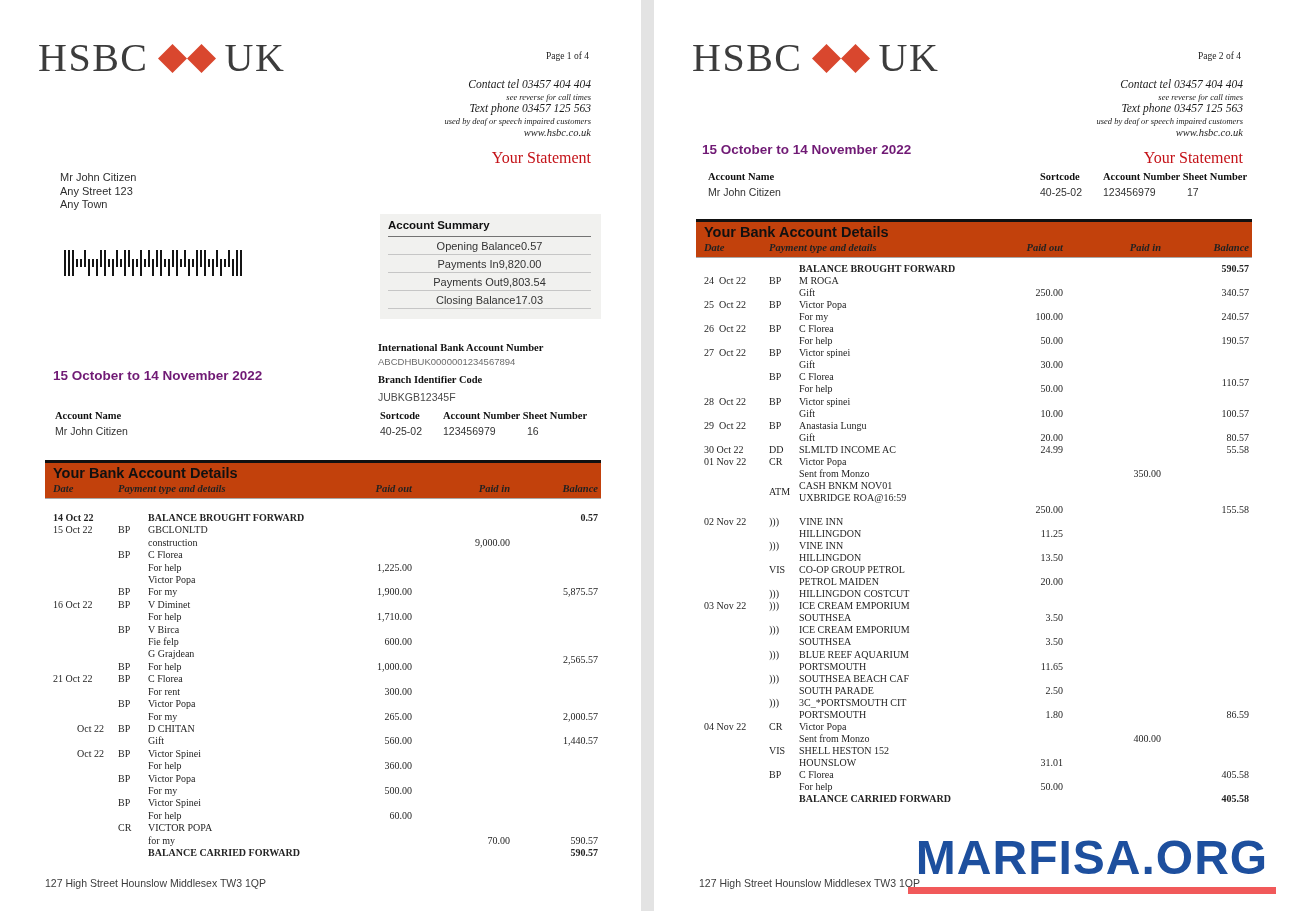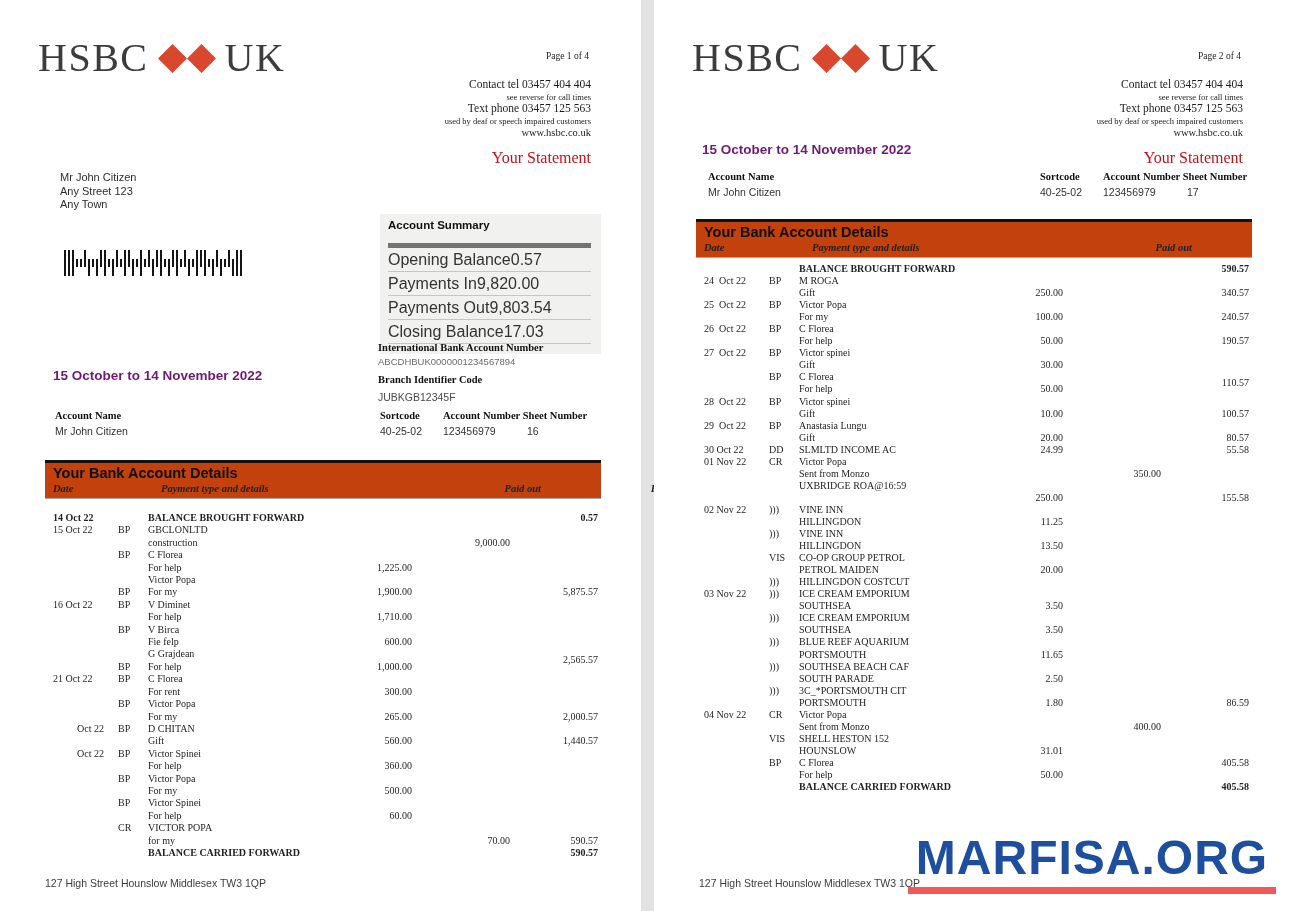--- a/index.html
+++ b/index.html
@@ -10,41 +10,41 @@
   #page-1{left:0;width:641px;}
   #page-2{left:654px;width:639px;}
 
   
   .logo{position:absolute;top:26px;left:38px;display:flex;align-items:center;gap:9px;
         font-family:"Liberation Serif",serif;font-size:40px;letter-spacing:1.5px;color:#3c3c3c;}
   .logo svg{display:block;margin-top:2px;}
 
   .page-label{position:absolute;top:43px;right:52px;font-size:9.5px;color:#1c1c1c;}
 
-  .contact{position:absolute;top:70px;right:50px;text-align:right;color:#1c1c1c;}
+  .contact{position:absolute;top:70px;right:50px;text-align:right;color:#1c1c1c;font-style:italic;}
   .contact .lg{font-size:11.5px;line-height:13.5px;}
   .contact .sm{font-size:8.5px;line-height:10.5px;}
   .contact .md{font-size:10.5px;line-height:13px;}
 
   .your-statement{position:absolute;top:141px;right:50px;font-size:16px;}
 
   
   .address{position:absolute;left:60px;top:163px;font-family:"Liberation Sans",sans-serif;
            font-size:11px;line-height:13.5px;color:#2e2e2e;}
   .barcode{position:absolute;left:64px;top:242px;height:26px;display:flex;}
   .barcode i{display:block;width:2px;margin-right:2px;background:#151515;}
   .bar-t{height:8px;align-self:center;}
   .bar-a{height:17px;align-self:flex-start;}
   .bar-d{height:17px;align-self:flex-end;}
   .bar-f{height:26px;}
 
   .summary{position:absolute;left:380px;top:206px;width:221px;background:#f1f1ef;
            font-family:"Liberation Sans",sans-serif;box-sizing:border-box;padding:5px 10px 10px 8px;}
-  .summary-title{font-weight:bold;font-size:11.5px;color:#111;border-bottom:5px solid #737373;padding-bottom:12px;}
-  .summary-row{display:flex;justify-content:flex-start;font-size:16px;color:#333;
+  .summary-title{font-weight:bold;font-size:11.5px;color:#111;border-bottom:1px solid #737373;padding-bottom:5px;}
+  .summary-row{display:flex;justify-content:center;font-size:11px;color:#333;
                padding:2.5px 0;border-bottom:1px solid #c6c6c6;}
 
   .iban-block{position:absolute;left:378px;top:334px;}
   .block-label{font-weight:bold;font-size:10.5px;color:#111;}
   .iban-val{font-family:"Liberation Sans",sans-serif;font-size:9.5px;color:#6b6b6b;margin:3px 0 7px;}
   .bic-val{font-family:"Liberation Sans",sans-serif;font-size:10.5px;color:#4a4a4a;margin-top:6px;}
 
   .period{position:absolute;font-family:"Liberation Sans",sans-serif;font-weight:bold;
           font-size:13.5px;color:#701a75;}
   #page-1 .period{left:53px;top:360px;}
@@ -67,21 +67,21 @@
 
   
   .txn-table{position:absolute;width:556px;}
   #page-1 .txn-table{left:45px;top:452px;}
   #page-2 .txn-table{left:42px;top:211px;}
   .txn-head{background:#c2410c;border-top:3px solid #111;border-bottom:1px solid #a8a8a8;
             padding:2px 0 2px;}
   .txn-title{font-family:"Liberation Sans",sans-serif;font-weight:bold;font-size:14.5px;
              color:#111;padding-left:8px;line-height:17px;}
   .grid{display:grid;grid-template-columns:64px 30px 190px 85px 98px 88px;}
-  .txn-cols{font-weight:bold;font-style:italic;font-size:10.5px;padding:1px 0 2px;gap:43px;}
+  .txn-cols{font-weight:bold;font-style:italic;font-size:10.5px;padding:1px 0 2px;}
   .txn-cols .c-type{grid-column:2/4;}
   .c-date{white-space:pre;padding-left:8px;}
   .c-type{padding-left:9px;}
   .c-det{padding-left:9px;white-space:nowrap;}
   .c-out,.c-in,.c-bal{text-align:right;padding-right:2px;}
   .txn-rows{padding-top:13px;}
   #page-2 .txn-rows{padding-top:5px;}
   .txn-row{font-size:10px;line-height:12.4px;color:#242424;}
   #page-2 .txn-row{line-height:12.05px;}
   .txn-row.bold{font-weight:bold;}
@@ -652,20 +652,28 @@
             <span class="c-bal"></span>
           </div>
           <div class="grid txn-row">
             <span class="c-date"></span>
             <span class="c-type"></span>
             <span class="c-det">Sent from Monzo</span>
             <span class="c-out"></span>
             <span class="c-in">350.00</span>
             <span class="c-bal"></span>
           </div>
+          <div class="grid txn-row offT">
+            <span class="c-date"></span>
+            <span class="c-type">ATM</span>
+            <span class="c-det">CASH BNKM NOV01</span>
+            <span class="c-out"></span>
+            <span class="c-in"></span>
+            <span class="c-bal"></span>
+          </div>
           <div class="grid txn-row">
             <span class="c-date"></span>
             <span class="c-type"></span>
             <span class="c-det">UXBRIDGE ROA@16:59</span>
             <span class="c-out"></span>
             <span class="c-in"></span>
             <span class="c-bal"></span>
           </div>
           <div class="grid txn-row">
             <span class="c-date"></span>

